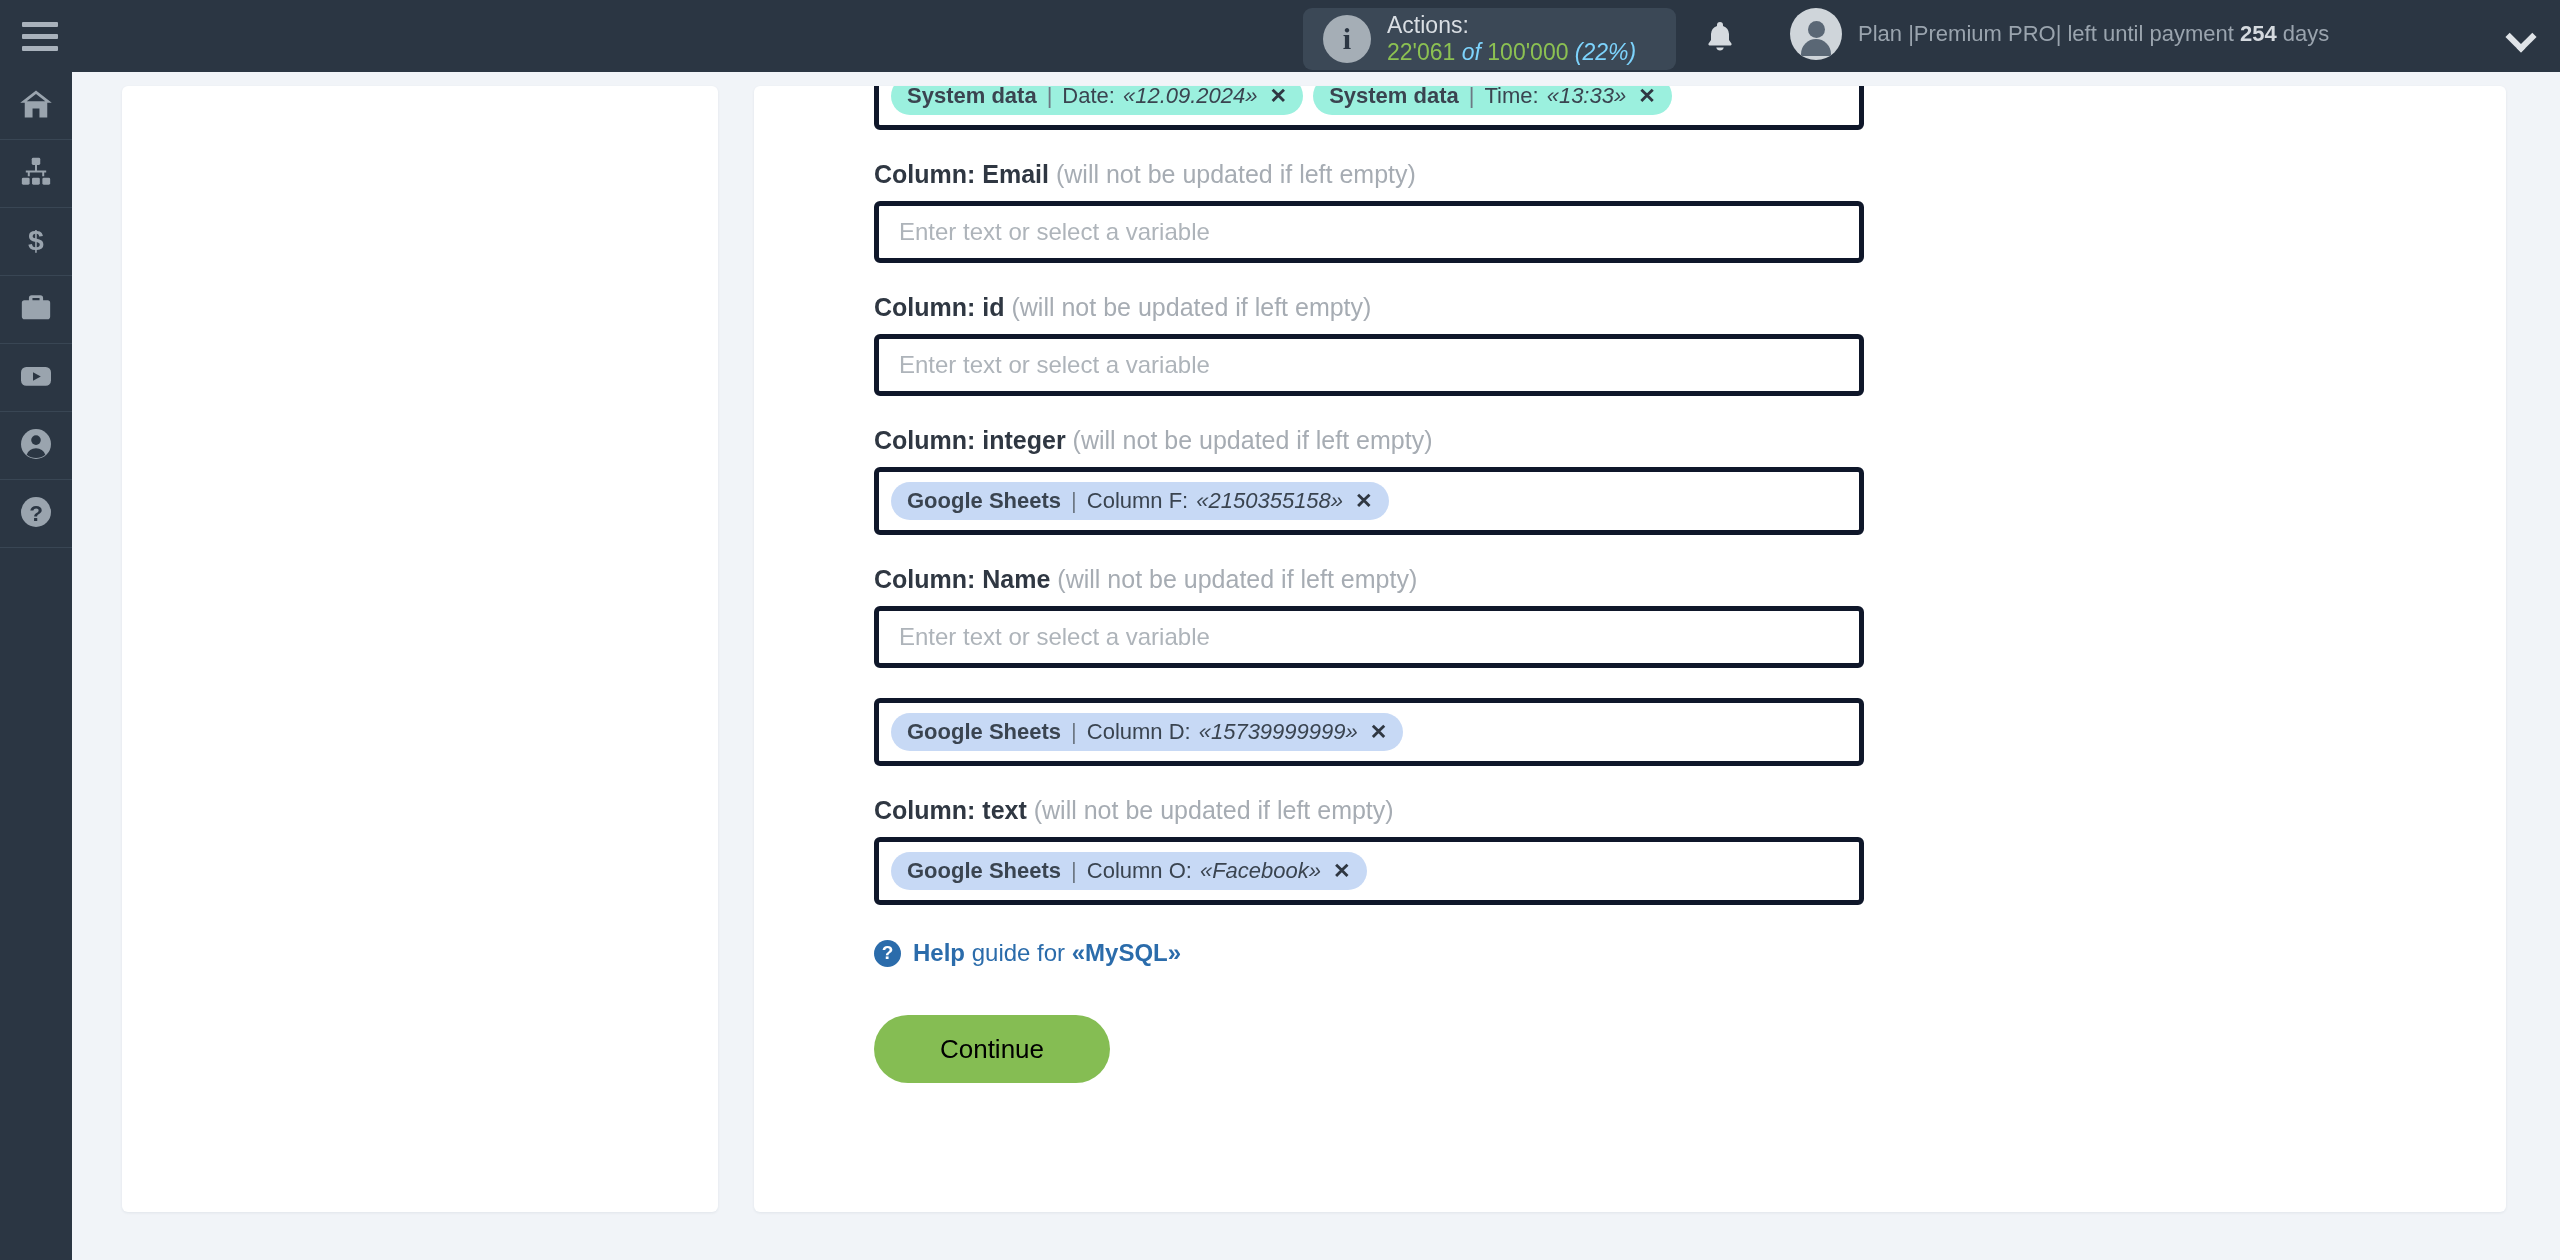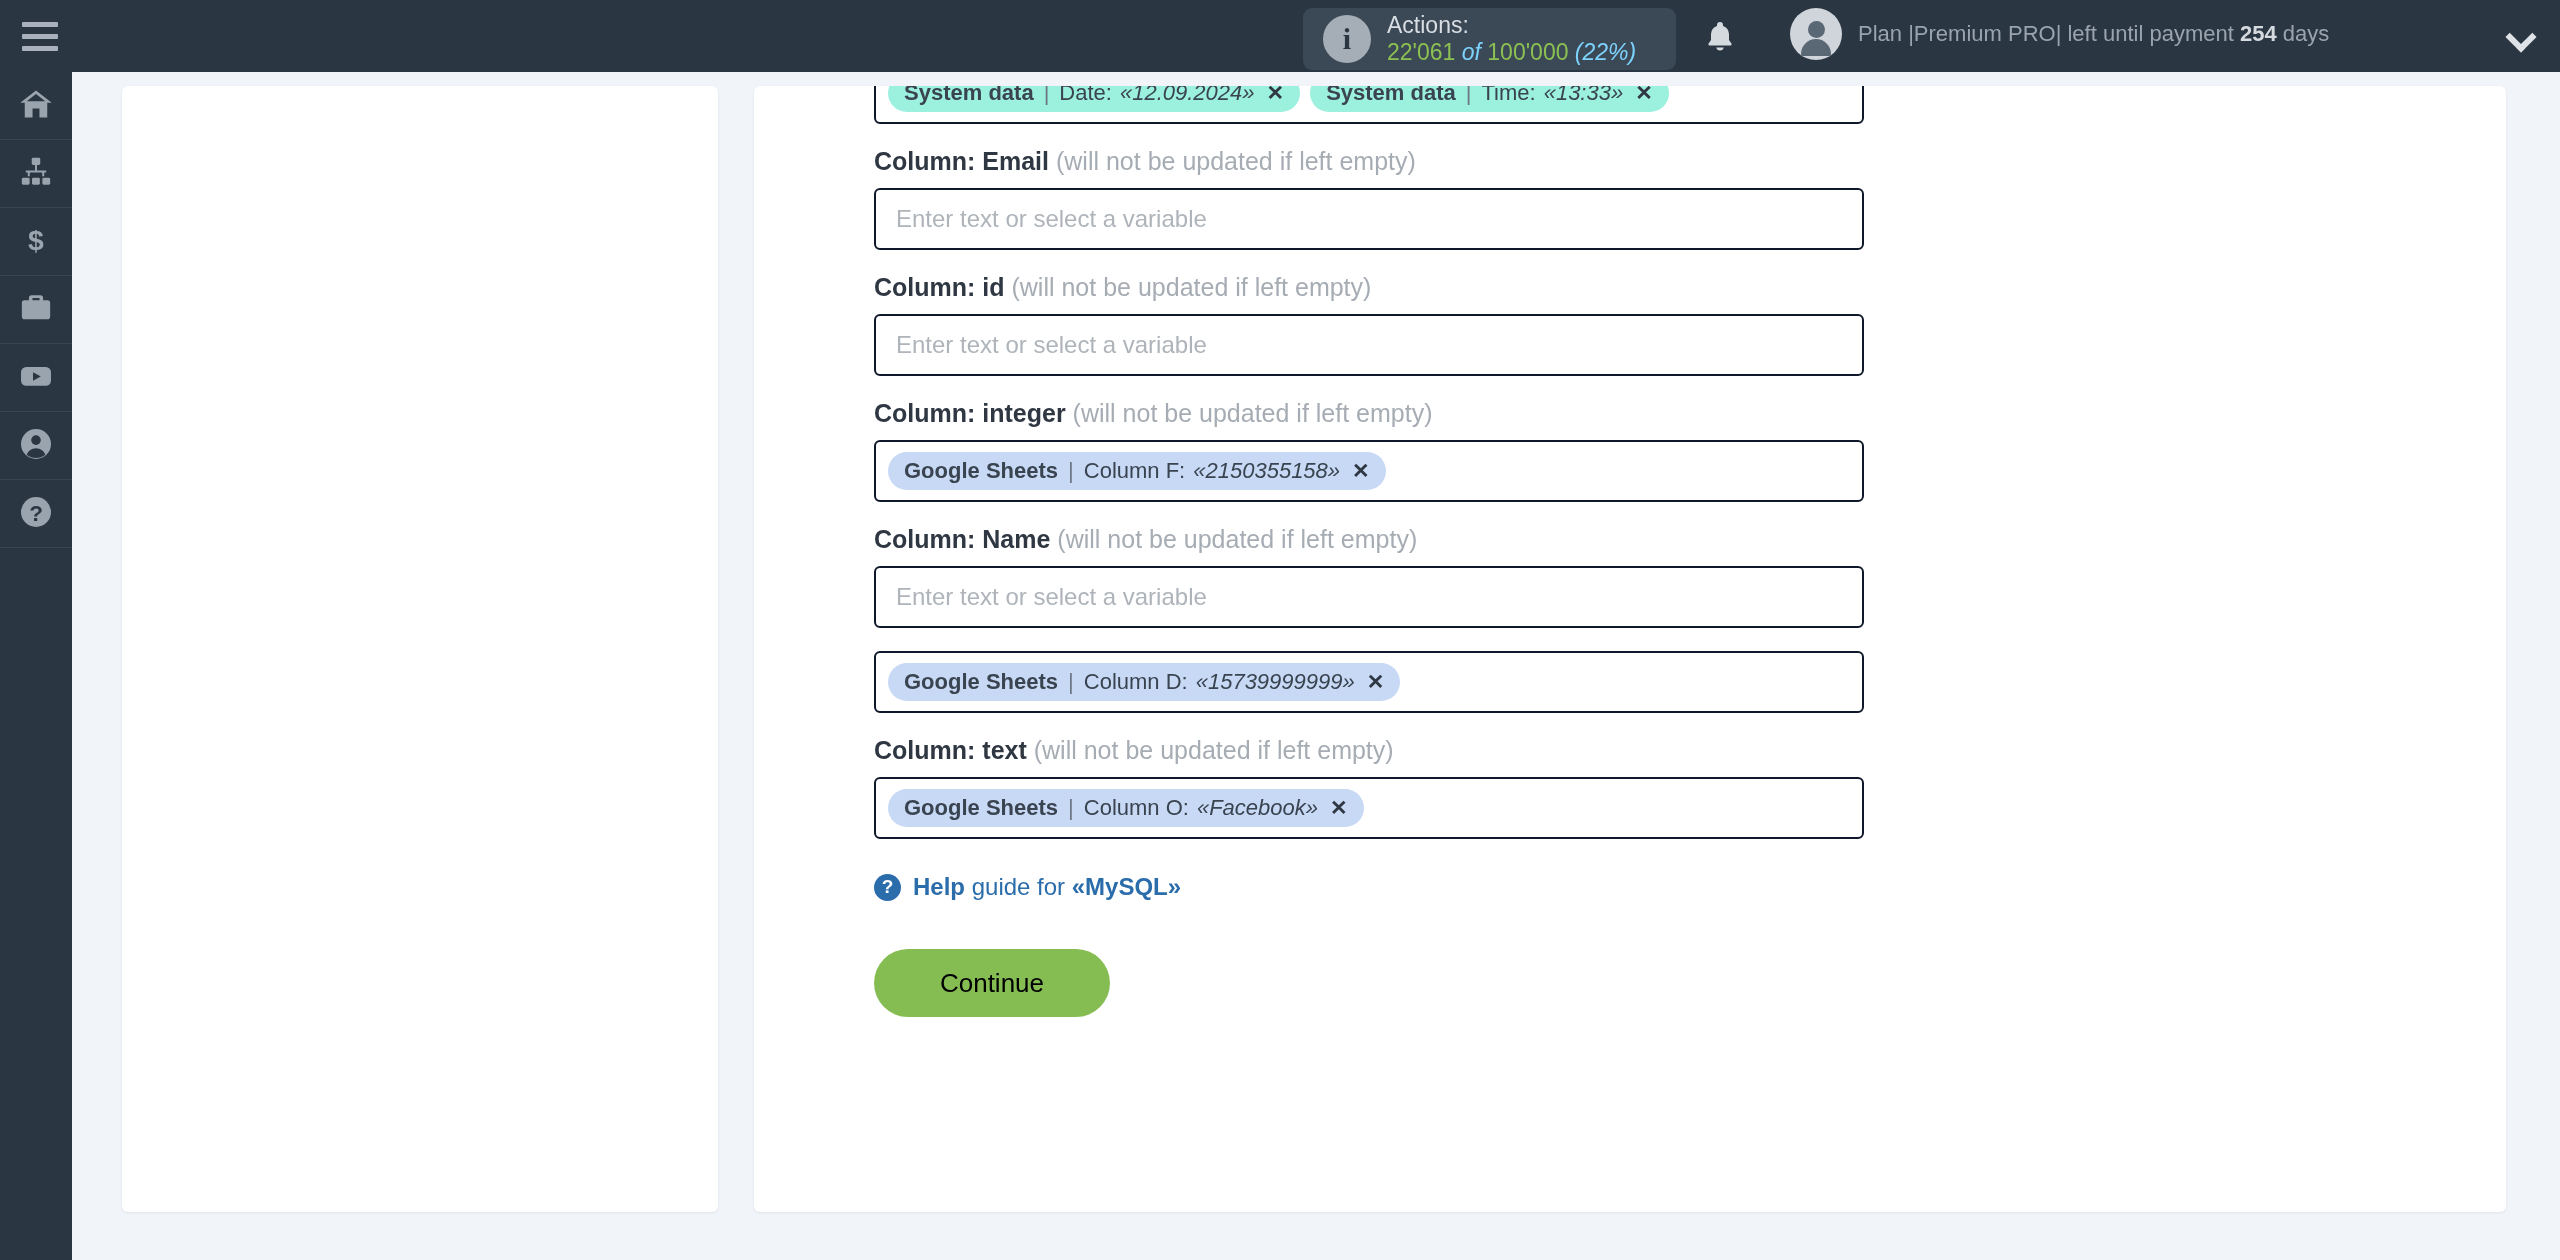--- a/index.html
+++ b/index.html
@@ -88,39 +88,39 @@
   }
   .right-card{
     position:absolute; left:682px; top:14px; width:1752px; height:1126px;
     background:#ffffff; border-radius:6px; box-shadow:0 1px 3px rgba(40,55,75,.08);
     overflow:hidden;
   }
 
   .form-col{ position:absolute; left:120px; top:-24px; width:990px; }
 
   .tagbox{
-    border:2px solid #0f172a; border-radius:6px; background:#fff;
+    border:5px solid #0f172a; border-radius:6px; background:#fff;
     min-height:62px; padding:10px 12px; display:flex; align-items:center;
     flex-wrap:wrap; gap:10px;
   }
   .placeholder{ color:#aeb4ba; font-size:24px; padding-left:8px; }
 
   .tag{
     display:inline-flex; align-items:center; gap:8px;
     border-radius:20px; padding:6px 16px; font-size:22px; color:#3a4450;
     white-space:nowrap; cursor:pointer;
   }
   .tag.sys{ background:#9bf0de; }
   .tag.gs{ background:#c7d9f5; }
   .tag b{ font-weight:700; }
   .tag .sep{ color:#6d7884; padding:0 2px; }
   .tag i{ font-style:italic; }
   .tag .x{ font-weight:700; font-size:21px; color:#2f3742; margin-left:4px; cursor:pointer; }
 
-  .field{ margin-top:23px; }
+  .field{ margin-top:30px; }
   .flabel{ font-size:25px; color:#2f3742; margin-bottom:12px; }
   .flabel b{ font-weight:700; }
   .flabel .hint{ color:#a6acb3; font-weight:400; }
 
   .help-row{ margin-top:34px; display:flex; align-items:center; gap:12px; font-size:24px; }
   .help-q{
     width:27px; height:27px; border-radius:50%; background:#2b6cab; color:#fff;
     font-size:19px; font-weight:700; display:flex; align-items:center; justify-content:center; flex:none;
   }
   .help-link{ color:#2b6cab; cursor:pointer; }

